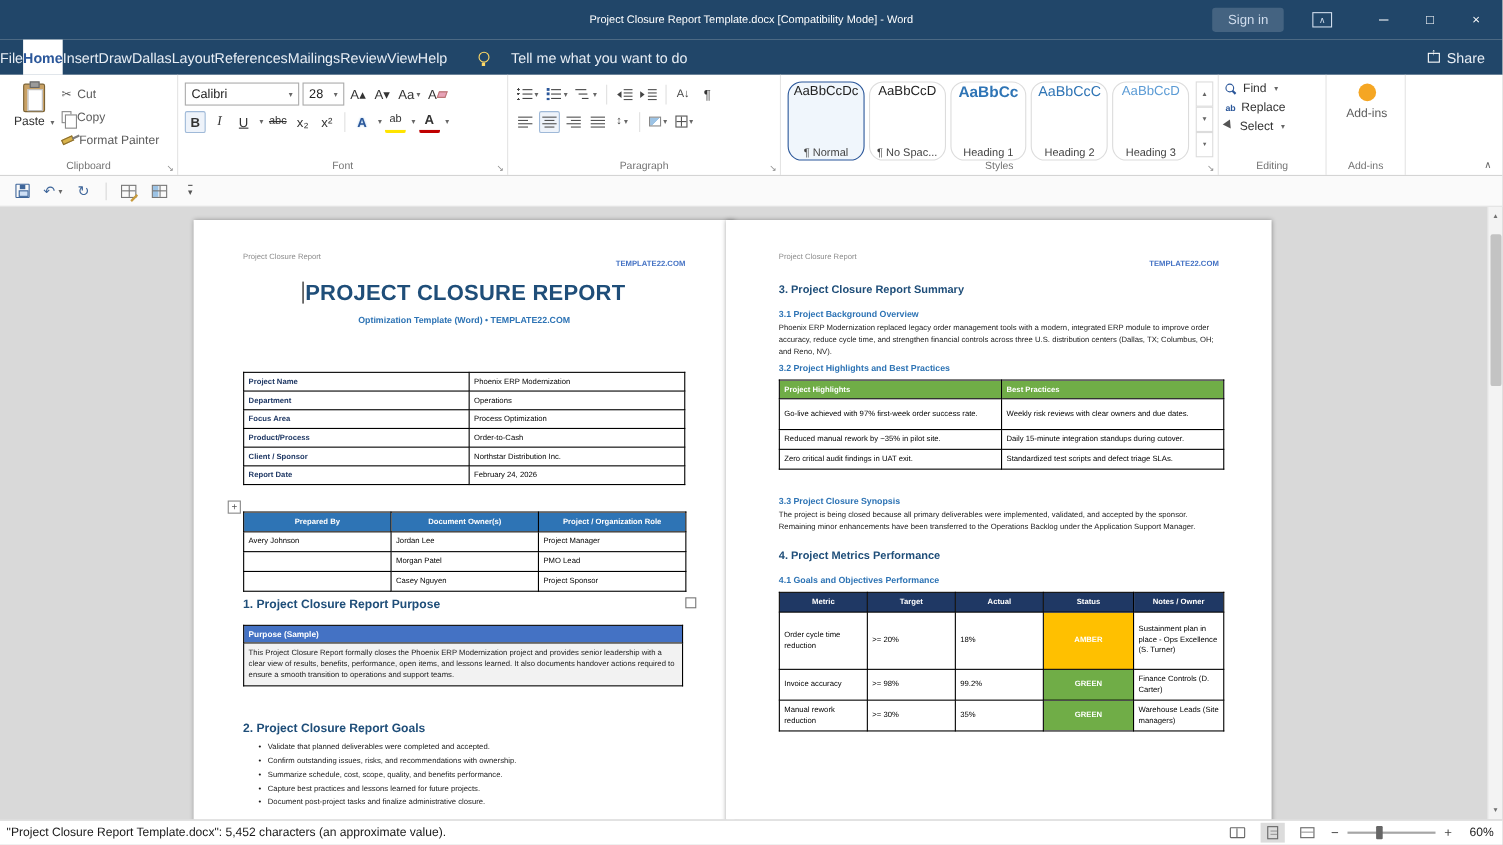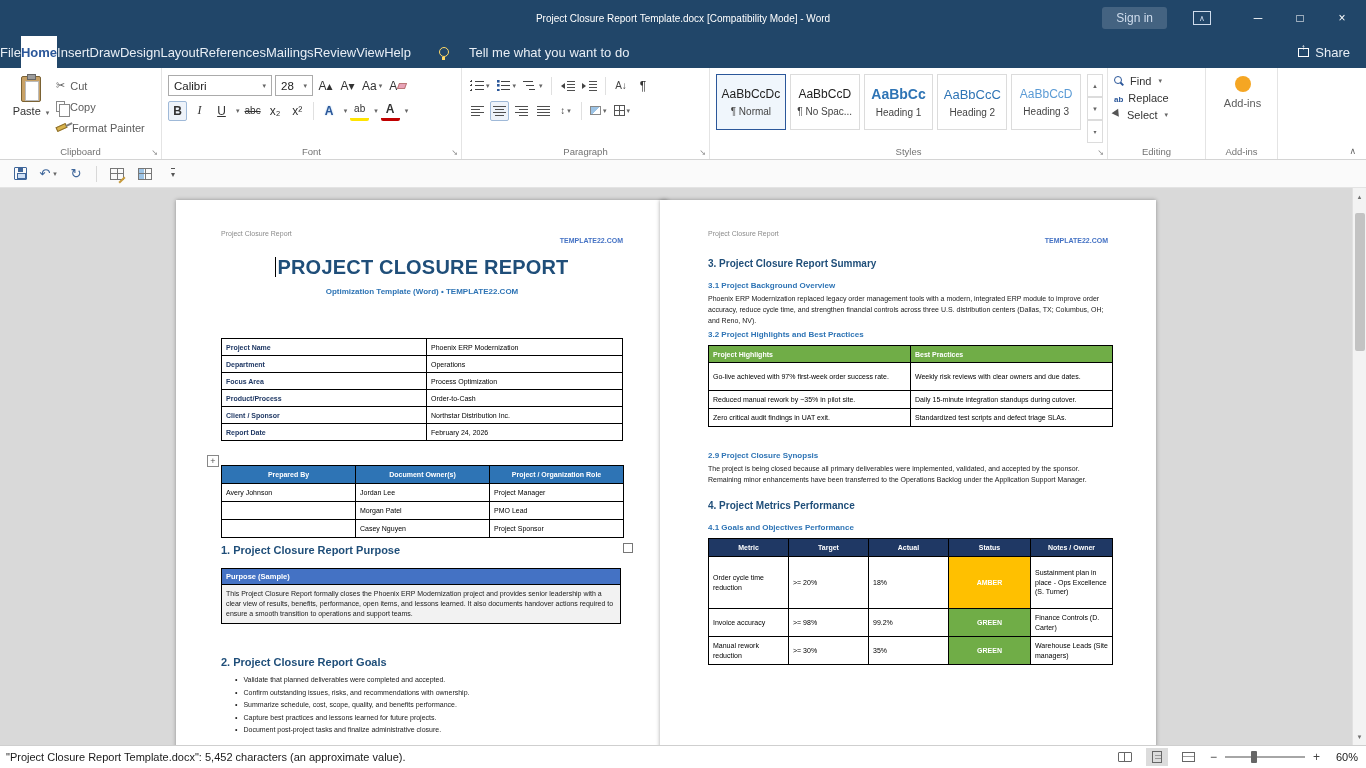--- a/index.html
+++ b/index.html
@@ -71,21 +71,21 @@
 .ic-ol{background-image:linear-gradient(#2b579a,#2b579a),linear-gradient(#2b579a,#2b579a),linear-gradient(#2b579a,#2b579a),linear-gradient(#444,#444),linear-gradient(#444,#444),linear-gradient(#444,#444);background-size:2.6px 2.6px,2.6px 2.6px,2.6px 2.6px,9px 1.3px,9px 1.3px,9px 1.3px;background-position:0 .2px,0 4.4px,0 8.6px,4.5px .8px,4.5px 5px,4.5px 9.2px}
 .ic-ml{background-image:linear-gradient(#444,#444),linear-gradient(#444,#444),linear-gradient(#444,#444);background-size:10px 1.3px,8px 1.3px,6px 1.3px;background-position:0 .8px,3px 5px,6px 9.2px}
 .ic-ind{position:relative;width:15px;height:11px;background:linear-gradient(#505050,#505050) 7px .6px/8px 1.4px no-repeat,linear-gradient(#505050,#505050) 7px 3.7px/8px 1.4px no-repeat,linear-gradient(#505050,#505050) 7px 6.8px/8px 1.4px no-repeat,linear-gradient(#505050,#505050) 7px 9.9px/8px 1.4px no-repeat}
 .ic-ind::after{content:"";position:absolute;left:0;top:2.5px;border:3px solid transparent;border-left:4px solid #444}
 .ic-ind.out::after{border-left:none;border-right:4px solid #444;left:1px}
 .g-sm{font-size:10px;color:#444}
 .ic-shade{width:11px;height:9px;border:1px solid #888;background:linear-gradient(135deg,#9cc3e5 0 55%,#fff 55%)}
 .ic-borders{width:11px;height:11px;border:1px solid #555;background:linear-gradient(#555,#555) 50% 0/1px 100% no-repeat,linear-gradient(#555,#555) 0 50%/100% 1px no-repeat}
 
 .g-styles{width:398px;display:flex;gap:4px;padding-top:6px}
-.style-cell{width:70px;height:56px;border:1px solid #dcdcdc;border-radius:0;display:flex;flex-direction:column;align-items:center;justify-content:center;gap:5px}
+.style-cell{width:70px;height:72px;border:1px solid #dcdcdc;border-radius:13px;display:flex;flex-direction:column;align-items:center;justify-content:space-between;gap:5px}
 .style-cell.sel{border-color:#2b579a;background:#f0f6fc}
 .sp{font-size:12px;color:#222}
 .sp.h1{color:#2e74b5;font-weight:bold;font-size:14px}
 .sp.h2{color:#2e74b5;font-size:13px}
 .sp.h3{color:#5b9bd5;font-size:12px}
 .sn{font-size:10px;color:#444}
 .gal-strip{width:16px;display:flex;flex-direction:column;margin-left:2px}
 .gal-strip span{flex:1;border:1px solid #dcdcdc;display:flex;align-items:center;justify-content:center;font-size:6px;color:#666}
 
 .g-edit{width:98px;display:flex;flex-direction:column;gap:5px;padding-top:7px}
@@ -193,21 +193,21 @@
       <span class="winbtn">□</span>
       <span class="winbtn">×</span>
     </div>
   </div>
 
   <div class="tabbar">
     <div class="tab">File</div>
     <div class="tab active">Home</div>
     <div class="tab">Insert</div>
     <div class="tab">Draw</div>
-    <div class="tab">Design</div>
+    <div class="tab">Dallas</div>
     <div class="tab">Layout</div>
     <div class="tab">References</div>
     <div class="tab">Mailings</div>
     <div class="tab">Review</div>
     <div class="tab">View</div>
     <div class="tab">Help</div>
     <div class="tellme">
       <span class="bulb"></span>
       <span>Tell me what you want to do</span>
     </div>
@@ -533,21 +533,21 @@
               <td>Reduced manual rework by ~35% in pilot site.</td>
               <td>Daily 15-minute integration standups during cutover.</td>
             </tr>
         <tr>
               <td>Zero critical audit findings in UAT exit.</td>
               <td>Standardized test scripts and defect triage SLAs.</td>
             </tr>
       </tbody>
         </table>
 
-      <div class="sub-h" style="margin-top:24px">2.9 Project Closure Synopsis</div>
+      <div class="sub-h" style="margin-top:24px">3.3 Project Closure Synopsis</div>
       <div class="para">The project is being closed because all primary deliverables were implemented, validated, and accepted by the sponsor. Remaining minor enhancements have been transferred to the Operations Backlog under the Application Support Manager.</div>
 
       <div class="sec2-h" style="margin-top:15px">4. Project Metrics Performance</div>
       <div class="sub-h">4.1 Goals and Objectives Performance</div>
 
       <table class="mx-table">
         <colgroup>
             <col style="width:80px">
             <col style="width:80px">
             <col style="width:80px">

